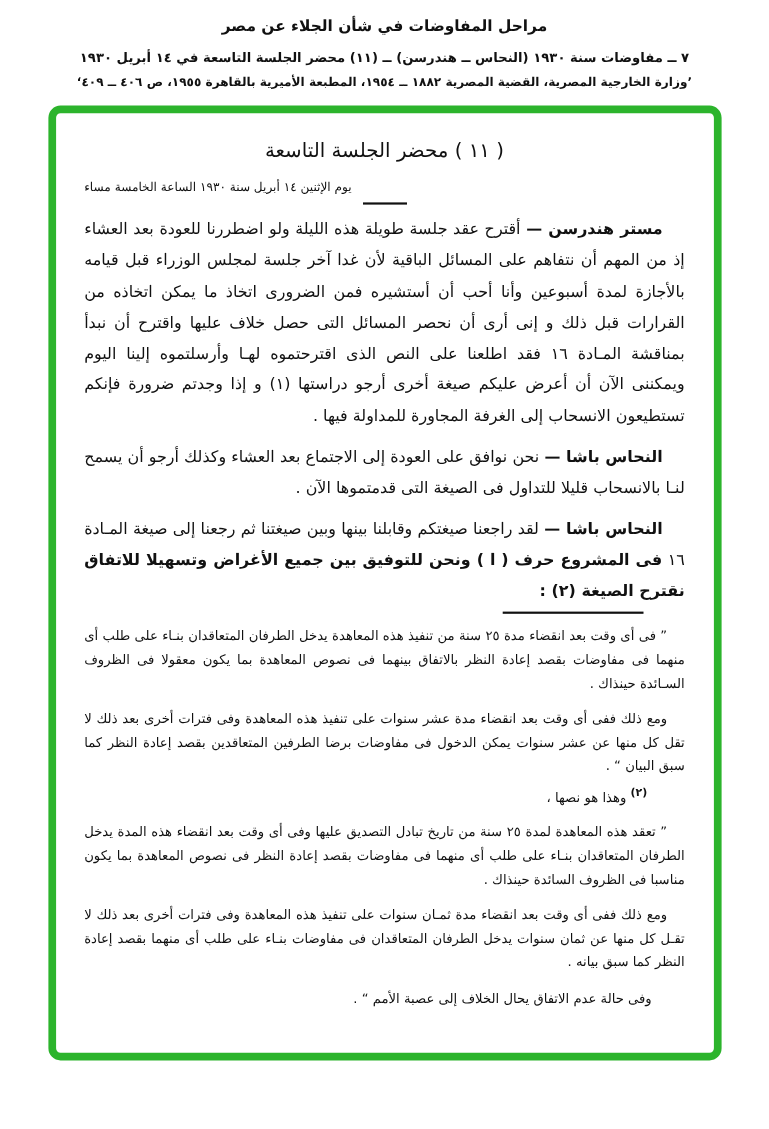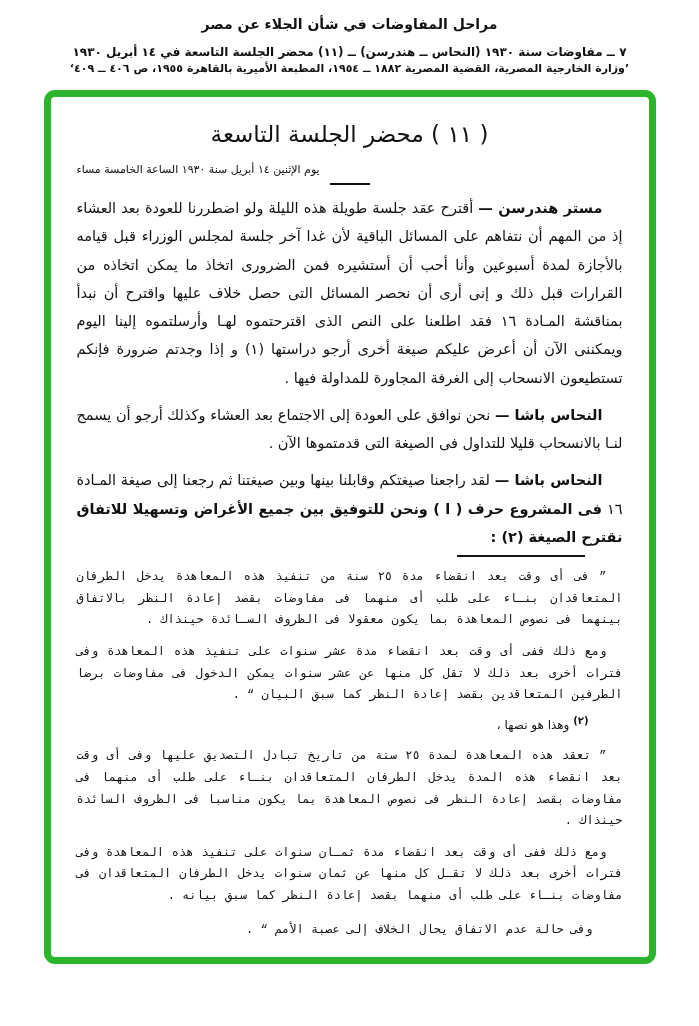--- a/index.html
+++ b/index.html
@@ -12,33 +12,33 @@
     background: #ffffff;
     overflow: hidden;
     direction: rtl;
     font-family: "DejaVu Sans", sans-serif;
     color: #111111;
   }
   
   .page-header { text-align: center; padding-top: 16px; }
   .hdr-line1 { font-size: 14px; font-weight: bold; letter-spacing: 0.5px; }
   .hdr-line2 { font-size: 12px; font-weight: bold; margin-top: 13px; }
-  .hdr-line3 { font-size: 11px; font-weight: bold; margin-top: 3px; }
+  .hdr-line3 { font-size: 11px; font-weight: bold; margin-top: 9px; }
 
   
   .minutes-box {
     width: 612px;
     min-height: 868px;
     margin: 15px auto 0 auto;
     border: 7px solid #2cb42c;
     border-radius: 11px;
     background: #ffffff;
     padding: 10px 26px 16px 26px;
   }
-  .doc-title { text-align: center; font-size: 23px; font-weight: 500; margin-top: 14px; }
+  .doc-title { text-align: center; font-size: 18px; font-weight: 500; margin-top: 14px; }
   .doc-subtitle { text-align: left; font-size: 11px; margin-top: 16px; }
   .subtitle-rule {
     width: 40px; border: 0; border-top: 2.5px solid #111;
     margin: 7px auto 6px auto;
   }
 
   .body-para {
     font-size: 14.5px;
     line-height: 1.95;
     text-align: justify;
@@ -56,21 +56,20 @@
     margin: 4px 38px 6px auto;  
   }
 
   .footnotes { font-size: 12px; line-height: 1.8; }
   .fn-head { text-indent: 34px; margin-top: 5px; }
   .fn-marker { font-size: 10px; vertical-align: super; font-weight: bold; }
   .fn-para {
     text-align: justify;
     text-indent: 16px;
     margin-top: 10px;
-    font-family: Liberation Mono, monospace;
   }
   .fn-last { margin-top: 12px; text-indent: 30px; }
 </style>
 </head>
 <body>
 
 <div class="page">
 
   <header class="page-header">
     <div class="hdr-line1">مراحل المفاوضات في شأن الجلاء عن مصر</div>

